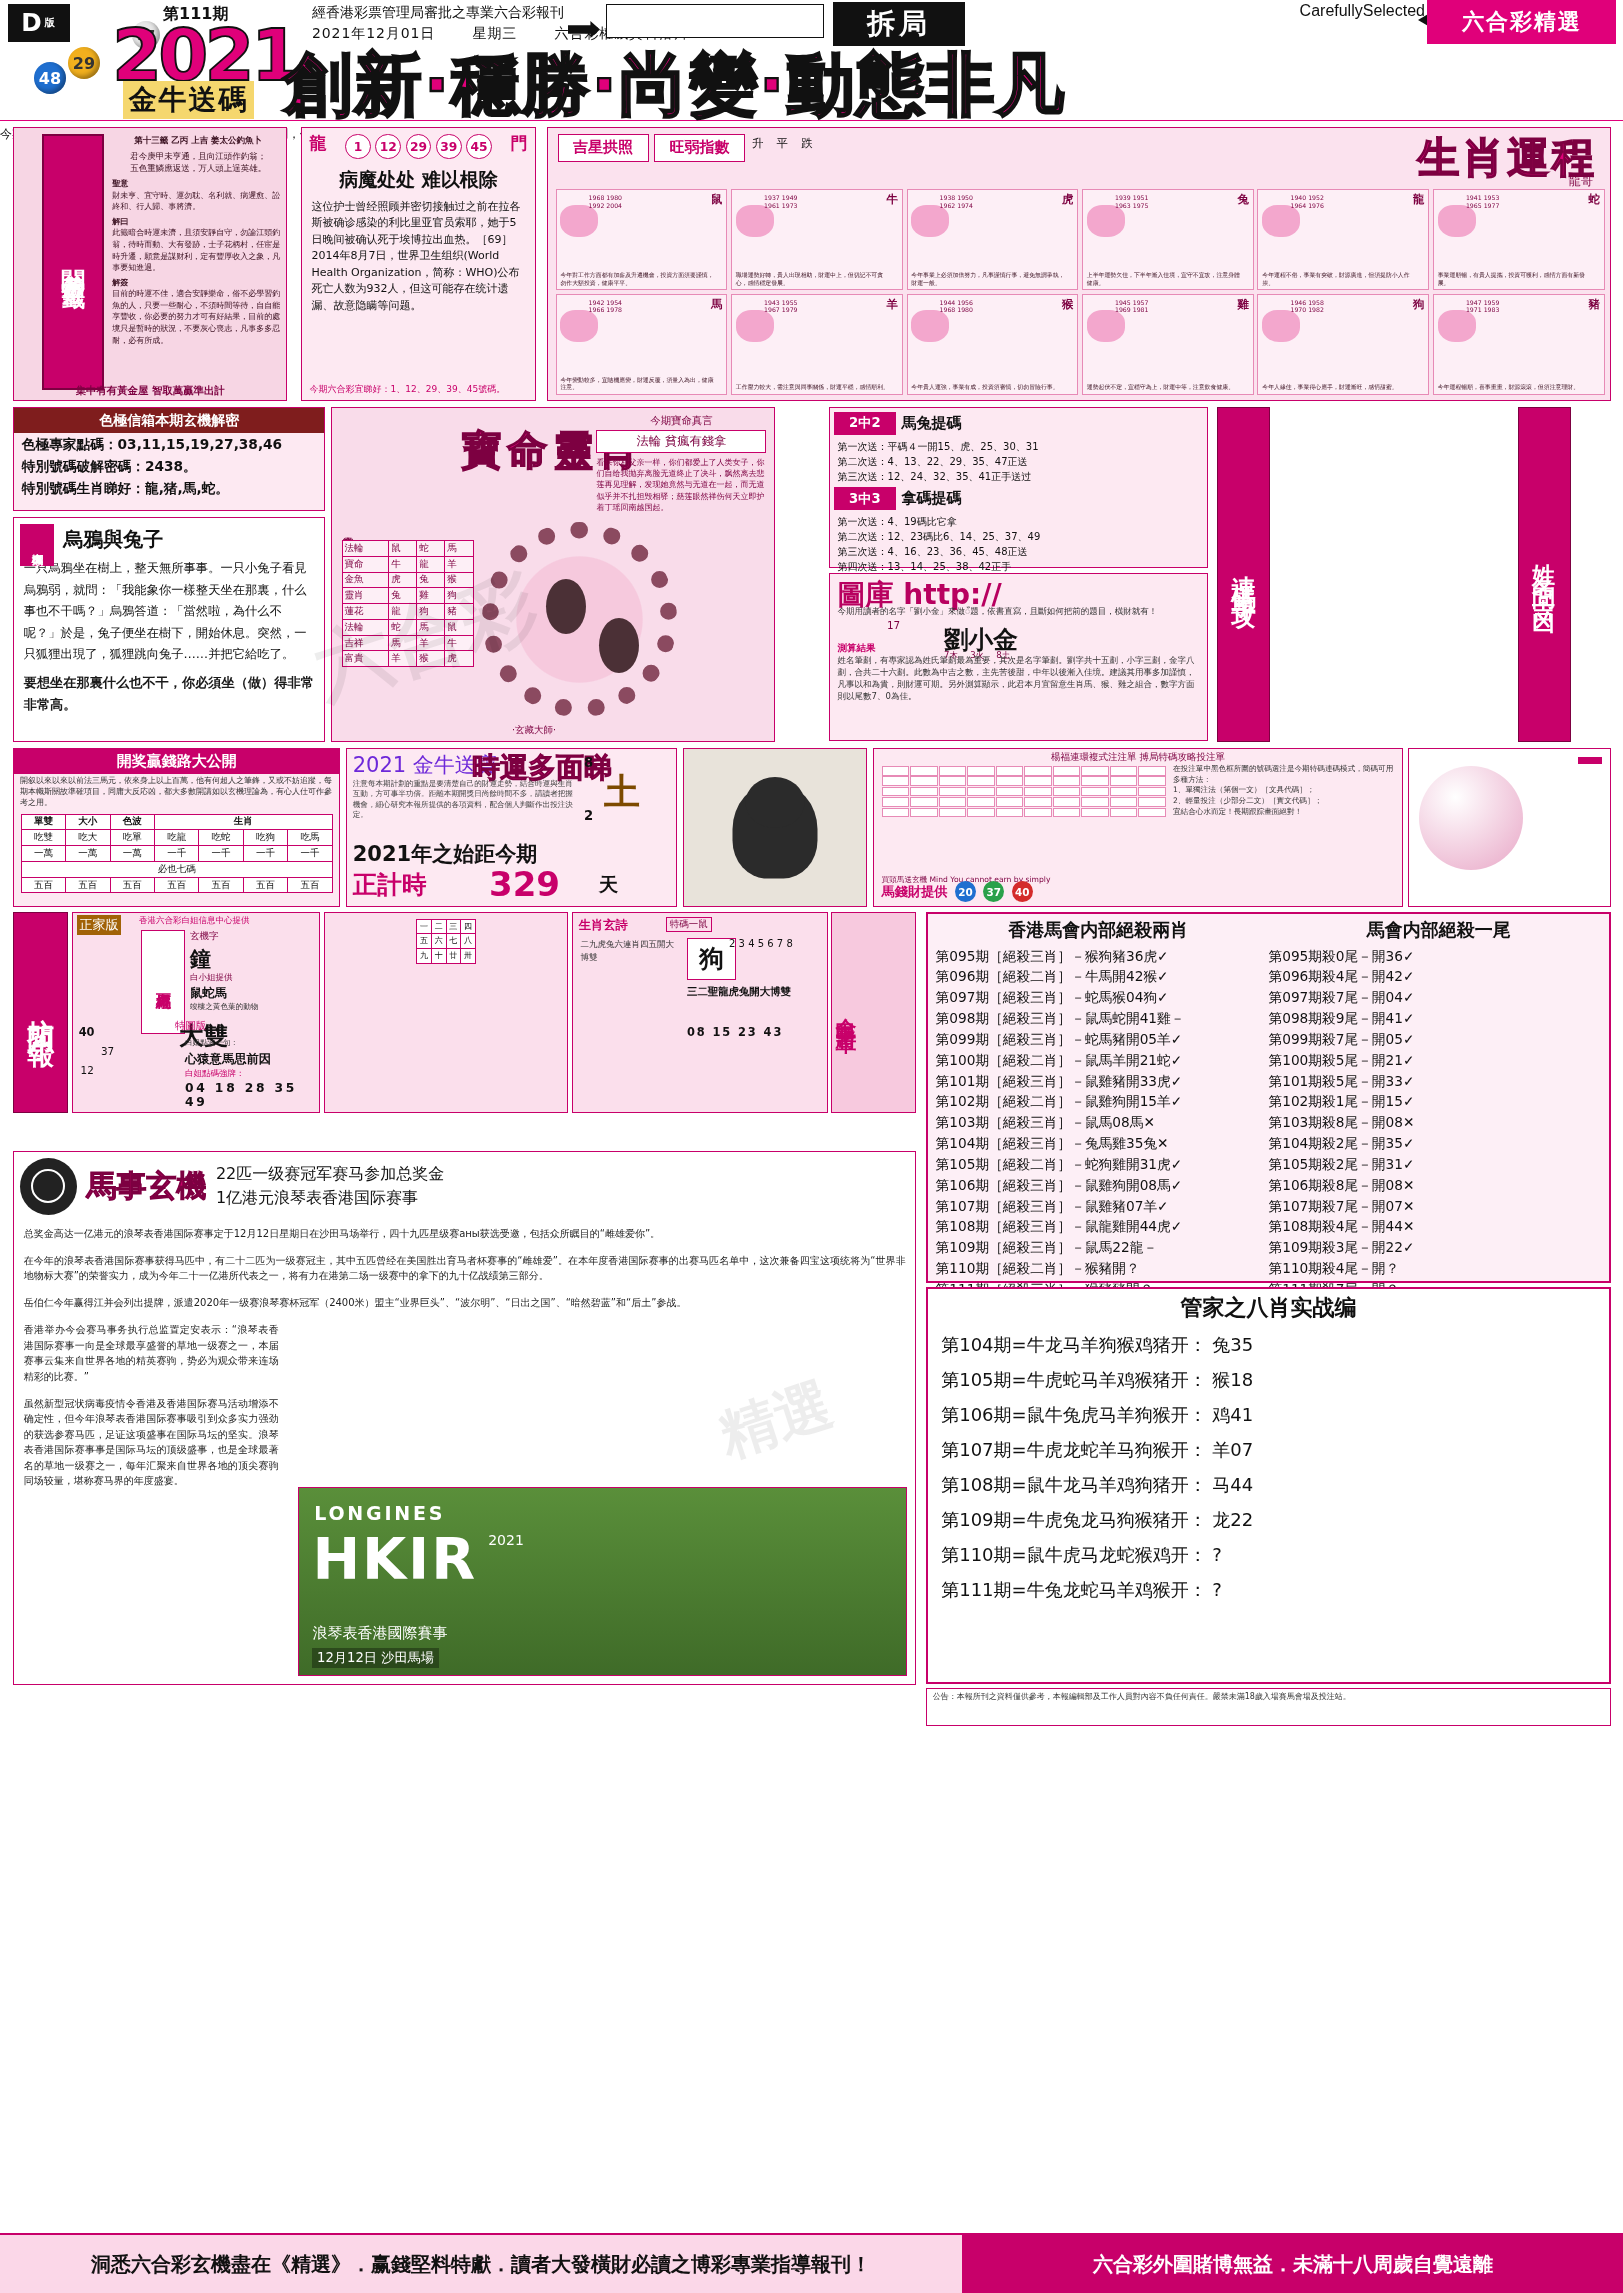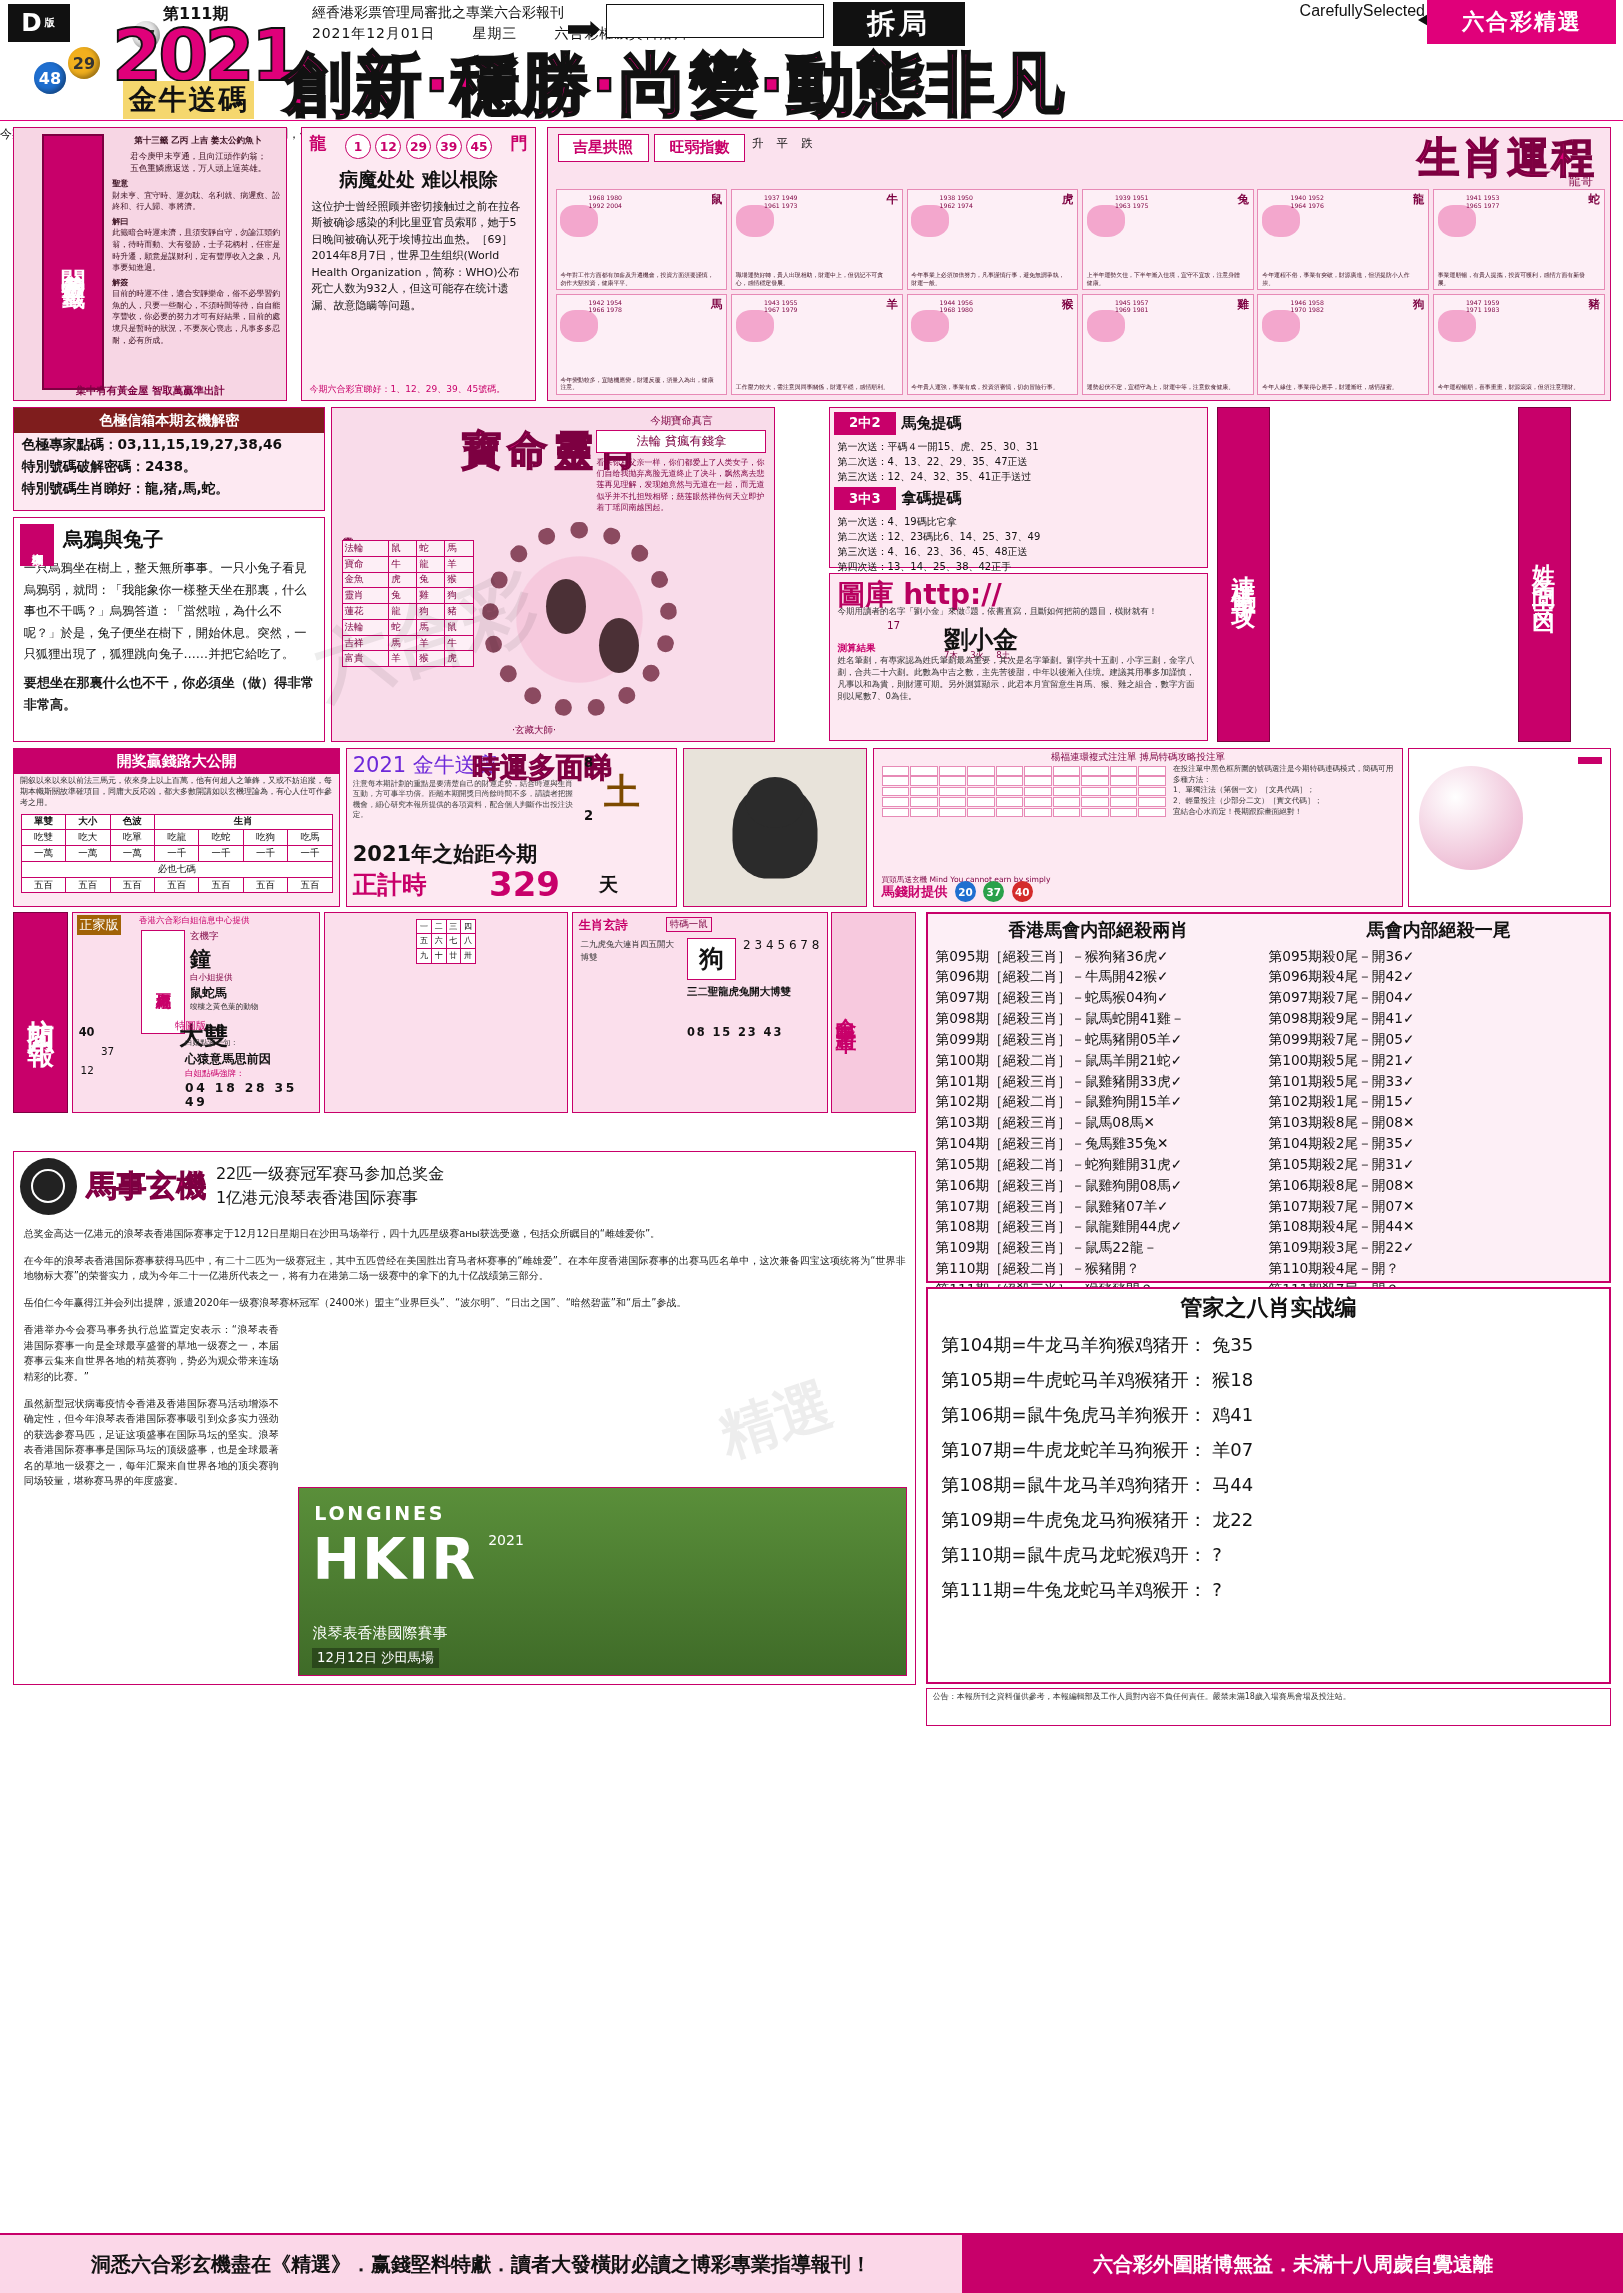--- a/index.html
+++ b/index.html
@@ -680,21 +680,21 @@
         </table>
     </div>
   </div>
 
   <div class="panel" id="shengxiao">
     <div style="position:absolute;left:5.7px;top:3.8px;font-size:12.3px;font-weight:bold;color:#c8006a;">生肖玄詩</div>
     <div style="position:absolute;left:93px;top:3.8px;font-size:9.5px;color:#7d0041;border:0.9px solid #c8006a;padding:0 2.8px;">特碼一鼠</div>
     <div style="position:absolute;left:114px;top:24.6px;width:49px;height:42px;border:1.9px solid #c8006a;background:#fff;display:flex;align-items:center;justify-content:center;font-size:24.6px;font-weight:bold;color:#111;">狗</div>
     <div style="position:absolute;left:114px;top:72px;width:114px;font-size:10.4px;color:#111;font-weight:bold;">三二聖龍虎兔開大博雙</div>
     <div style="position:absolute;left:114px;top:112px;font-size:11.4px;font-weight:bold;color:#111;letter-spacing:1.9px;">08 15 23 43</div>
-    <div style="position:absolute;left:170px;top:24.6px;font-size:12px;color:#111;">
+    <div style="position:absolute;left:156px;top:24.6px;font-size:10px;color:#111;">
       <span>2</span>
       <span>3</span>
       <span>4</span>
       <span>5</span>
       <span>6</span>
       <span>7</span>
       <span>8</span>
     </div>
     <div style="position:absolute;left:7.6px;top:24.6px;width:95px;font-size:8.5px;line-height:1.6;color:#333;">二九虎兔六連肖四五開大博雙</div>
   </div>

